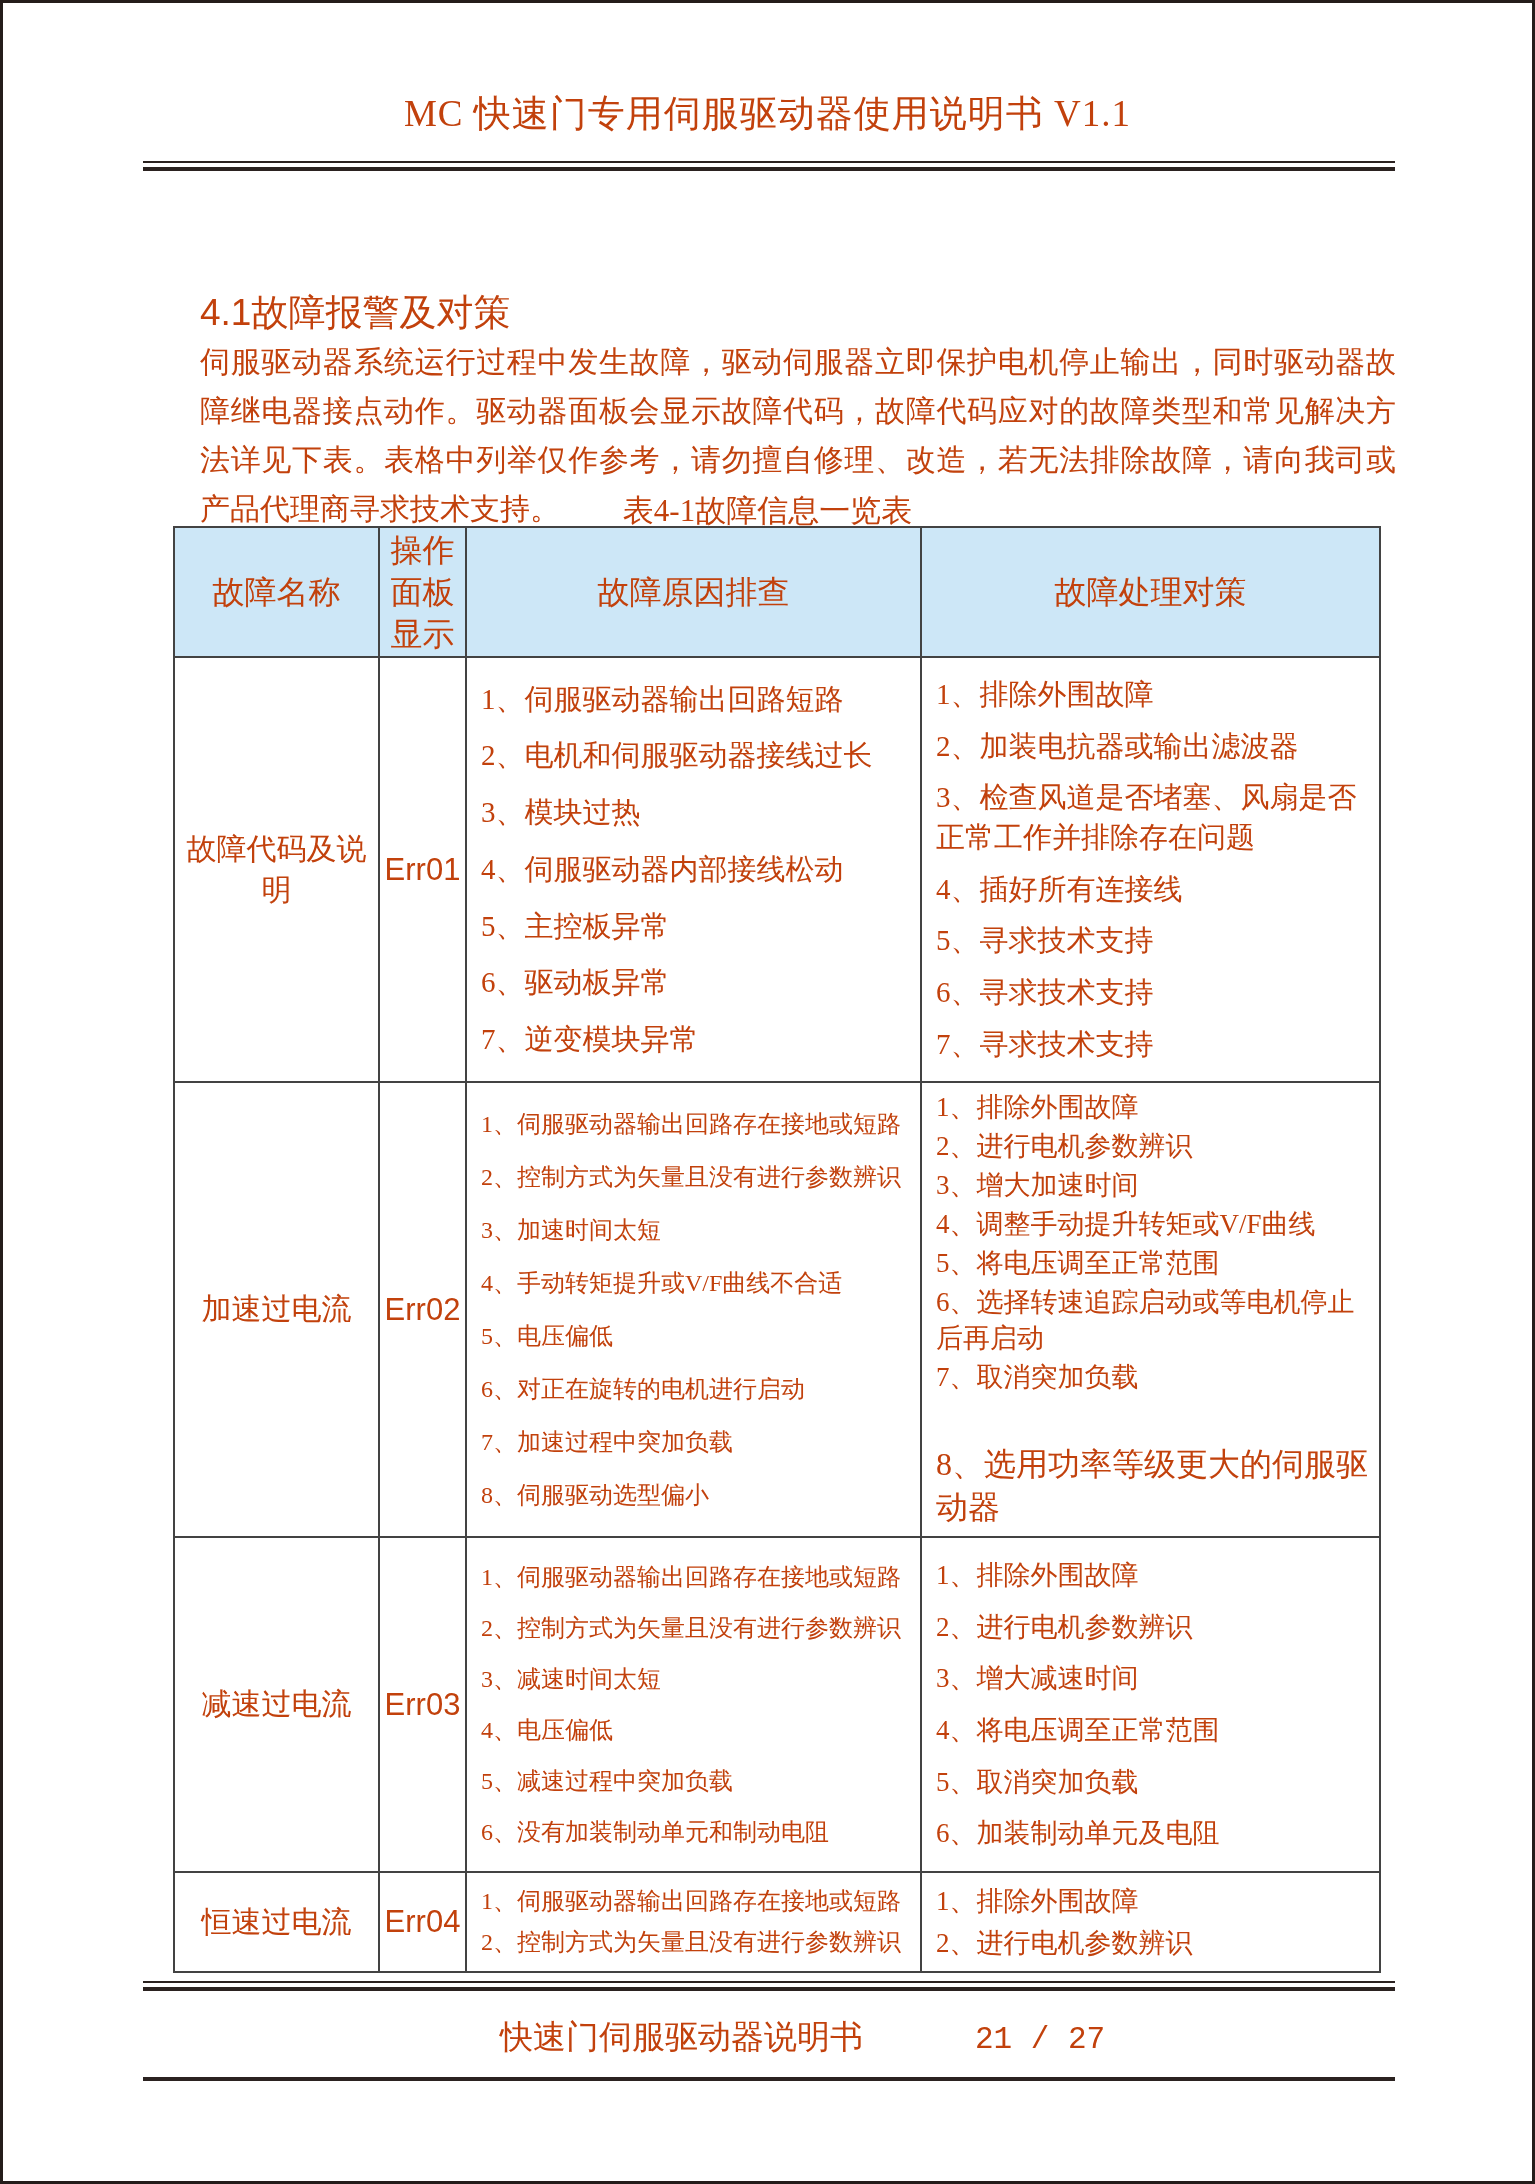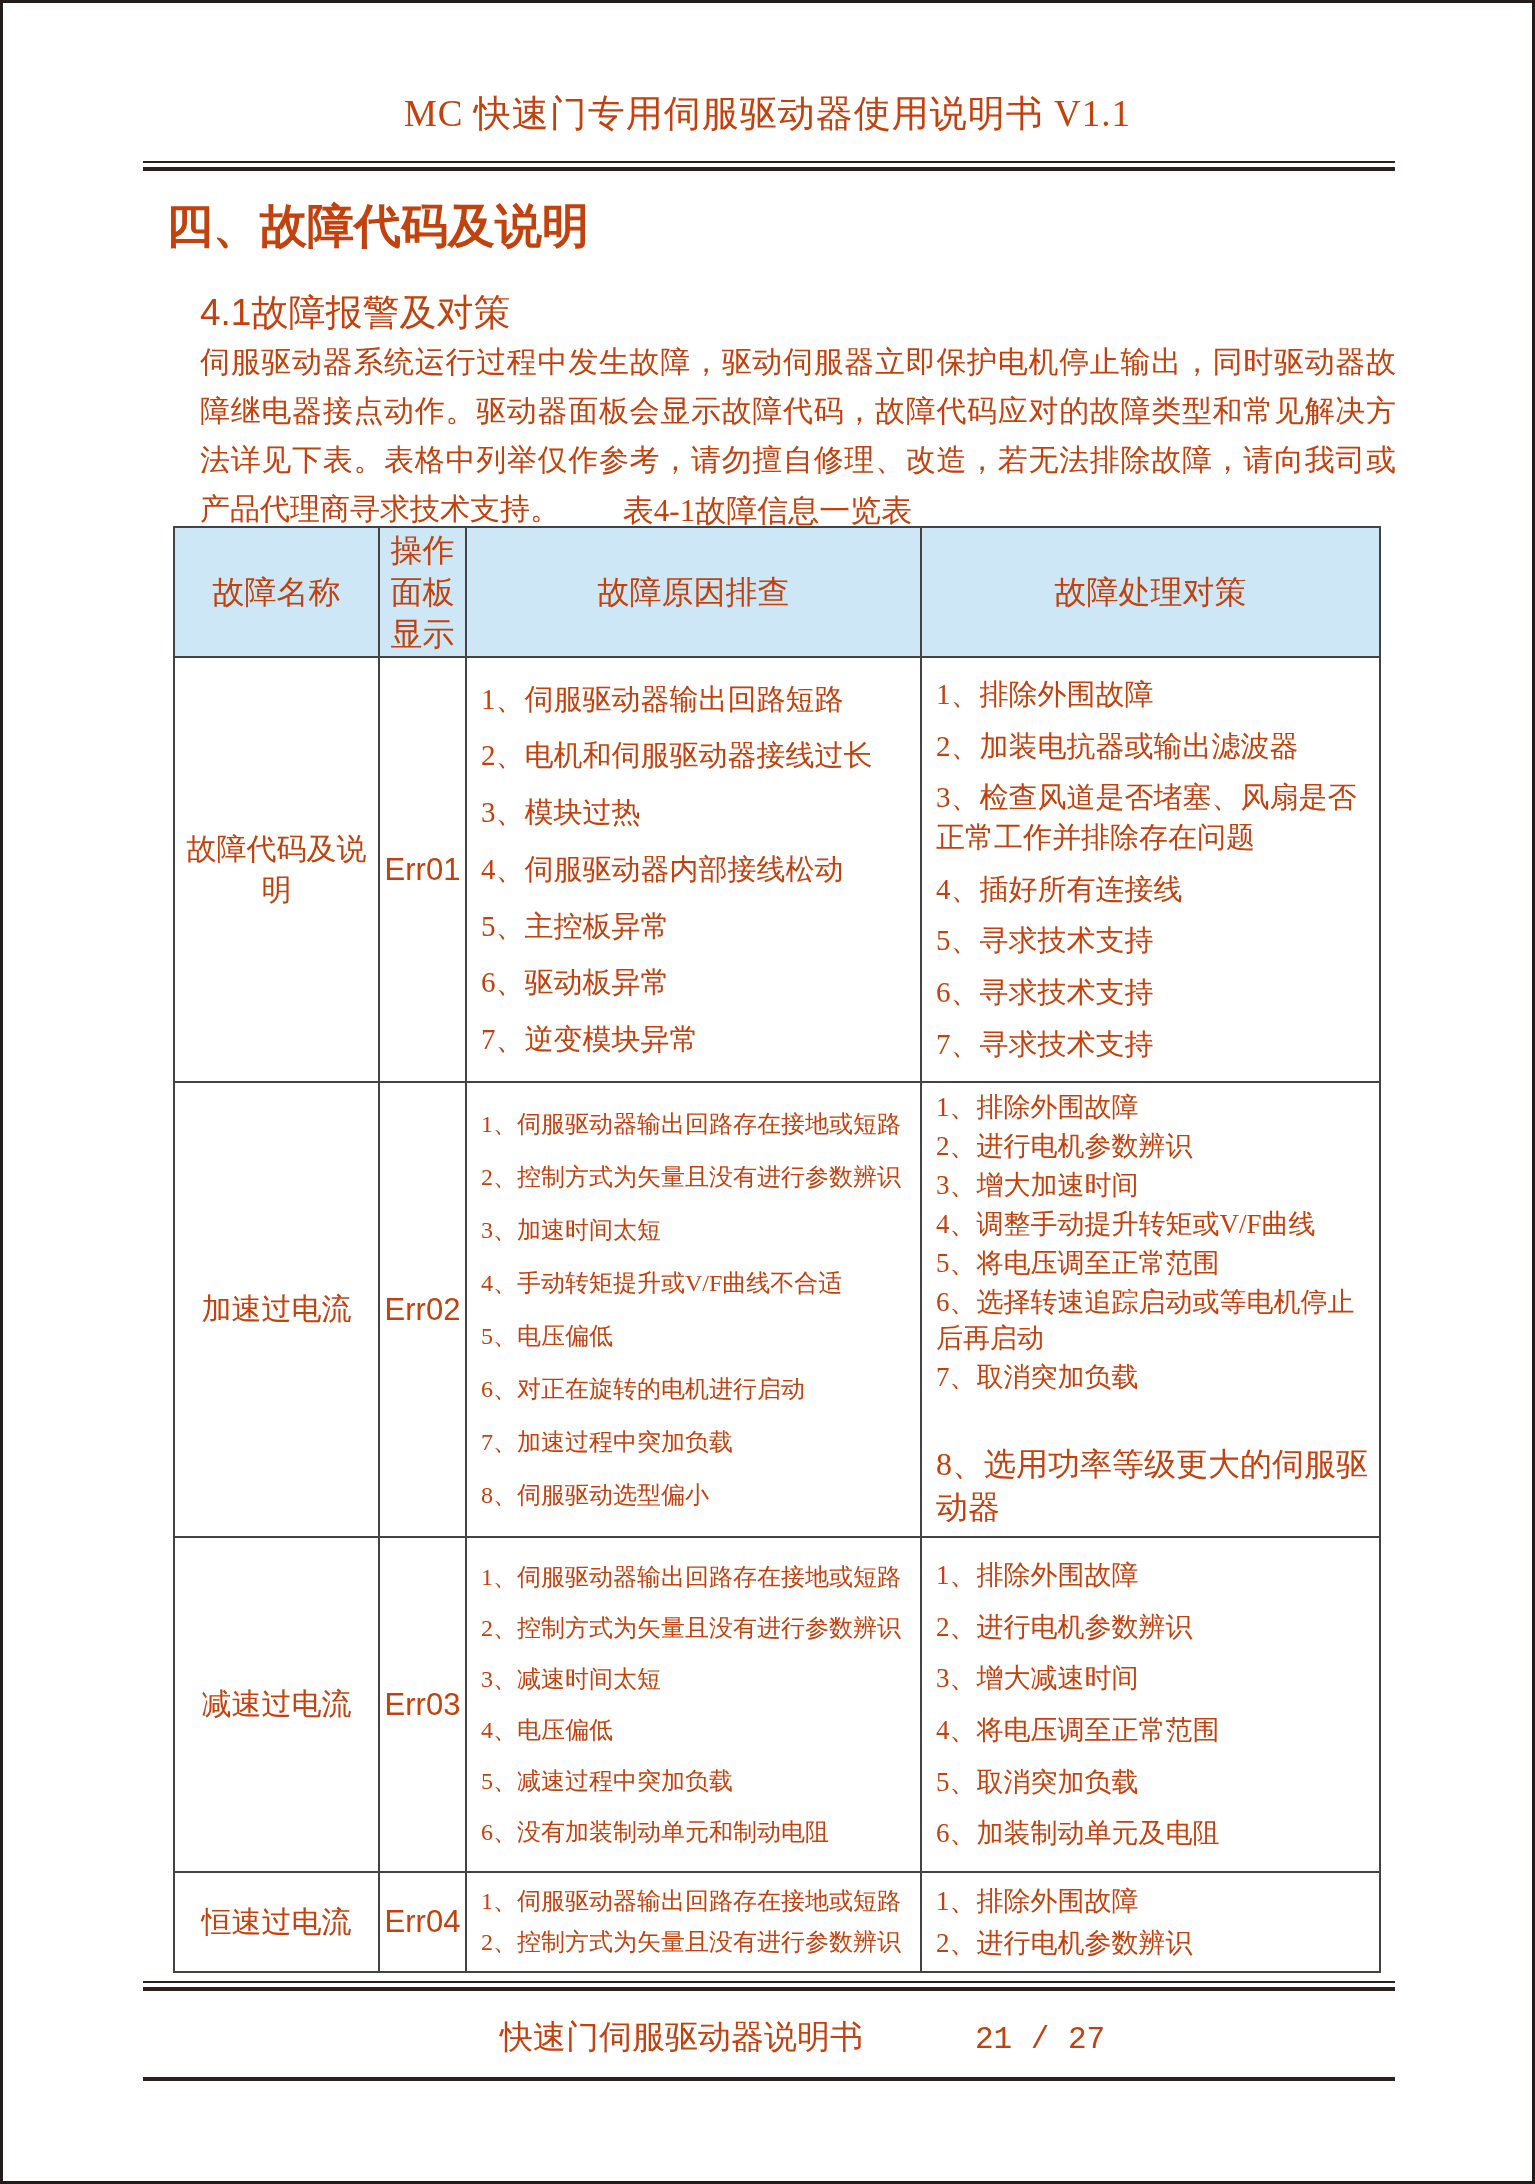--- a/index.html
+++ b/index.html
@@ -80,21 +80,20 @@
   #footer-rule-bottom { top:2074px; }
 </style>
 </head>
 <body>
 
 <div class="page">
 
   <div class="doc-header">MC 快速门专用伺服驱动器使用说明书 V1.1</div>
   <div class="rule-double" id="header-rule"></div>
 
-  <div class="section-title">四、故障代码及说明</div>
   <div class="subsection-title">4.1故障报警及对策</div>
   <div class="intro">伺服驱动器系统运行过程中发生故障，驱动伺服器立即保护电机停止输出，同时驱动器故障继电器接点动作。驱动器面板会显示故障代码，故障代码应对的故障类型和常见解决方法详见下表。表格中列举仅作参考，请勿擅自修理、改造，若无法排除故障，请向我司或产品代理商寻求技术支持。</div>
 
   <div class="caption">表4-1故障信息一览表</div>
 
   <table class="fault-table">
     <colgroup>
       <col style="width:205px">
         <col style="width:87px">
         <col style="width:455px">

